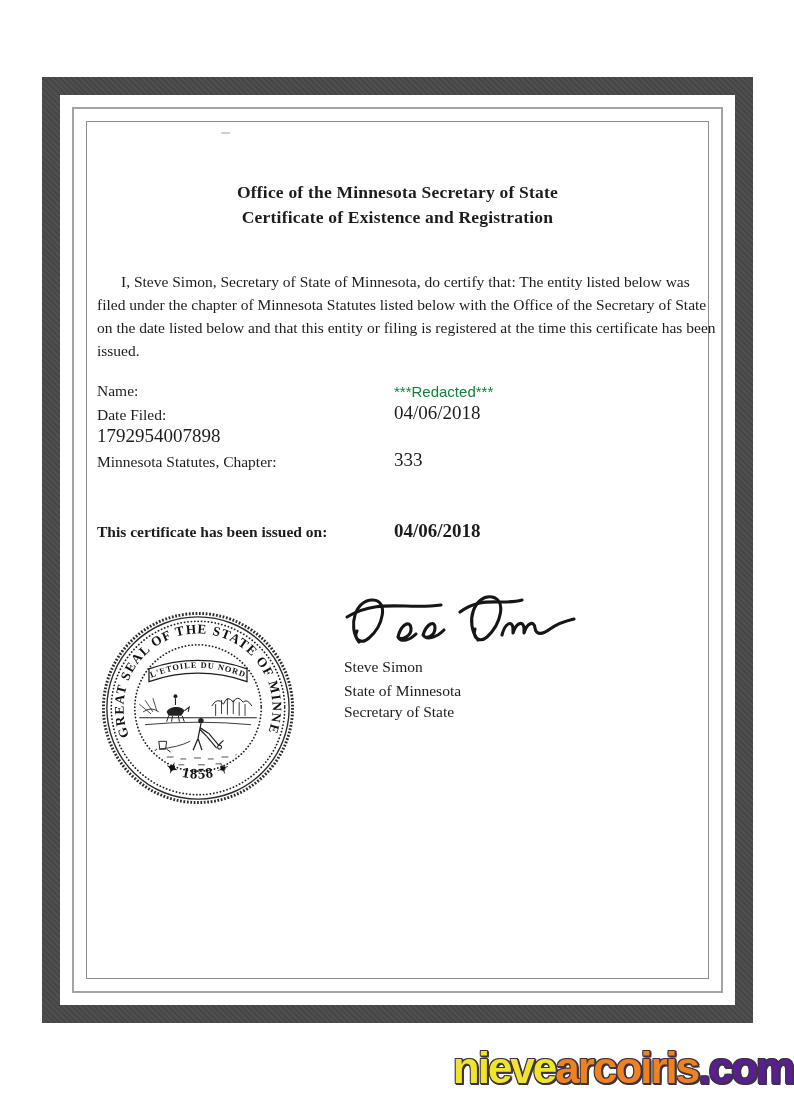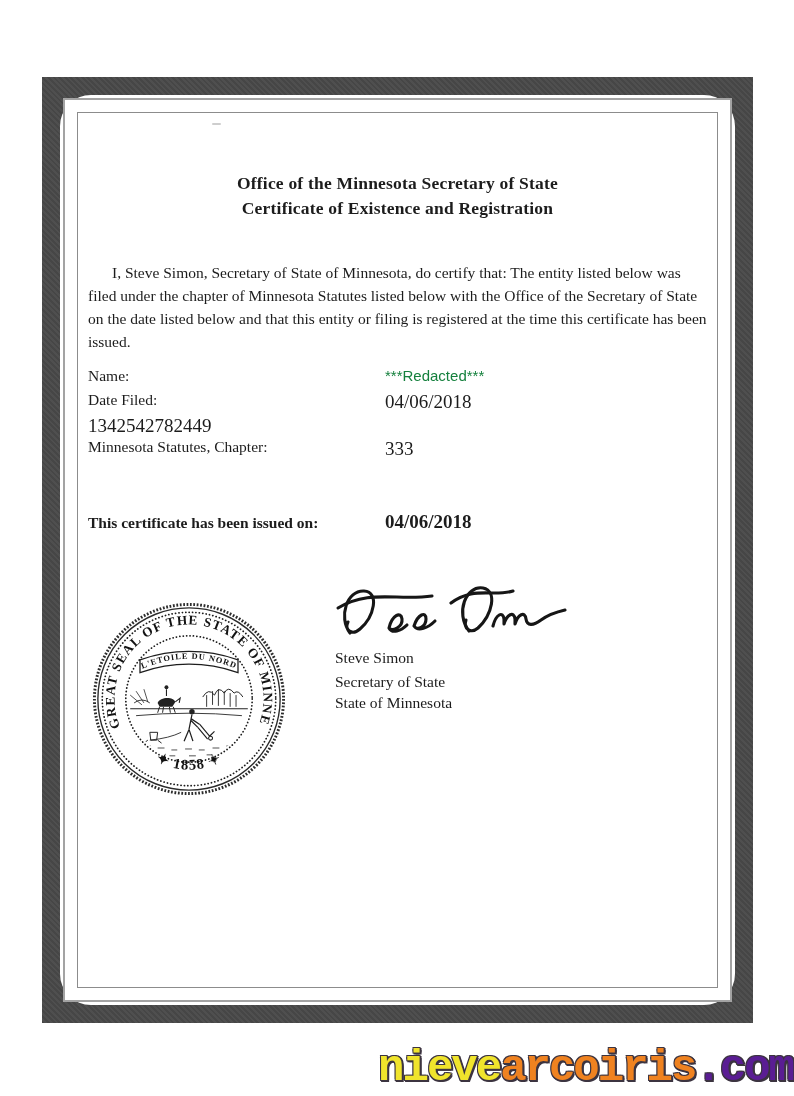--- a/index.html
+++ b/index.html
@@ -13,21 +13,21 @@
   .stage { position: relative; width: 794px; height: 1096px; background: #fff; }
 
   
   .frame {
     position: absolute; left: 42px; top: 77px;
     width: 711px; height: 946px;
     box-sizing: border-box;
     background: repeating-linear-gradient(45deg, #464646 0 2px, #4f4f4f 2px 4px);
     padding: 18px;
   }
-  .frame-gap1 { height: 100%; box-sizing: border-box; background: #fff; padding: 3px; border-radius: 31px; }
+  .frame-gap1 { height: 100%; box-sizing: border-box; background: #fff; padding: 12px; }
   .frame-line1 { height: 100%; box-sizing: border-box; border: 2px solid #a3a3a3; background: #fff; padding: 12px; }
   .frame-line2 { height: 100%; box-sizing: border-box; border: 1px solid #8c8c8c; background: #fff; position: relative; }
 
   .content { position: absolute; inset: 0; }
 
   .tiny-mark {
     position: absolute; left: 134px; top: 10px;
     width: 9px; height: 2px; background: #b9b9b9; border-radius: 2px; opacity: .7;
   }
 
@@ -39,21 +39,21 @@
   }
 
   .paragraph {
     position: absolute; top: 148px; left: 10px; width: 622px;
     font-size: 15.5px; line-height: 23px;
     text-indent: 24px;
     text-align: left;
   }
 
   .fields { position: absolute; top: 254px; left: 10px; right: 6px; }
-  .field-row { display: flex; height: 23.8px; align-items: flex-start; }
+  .field-row { display: flex; height: 23.8px; align-items: flex-end; }
   .field-label { width: 297px; font-size: 15.5px; }
   .field-value { font-size: 19px; }
   .field-value.redacted {
     font-family: "Liberation Sans", sans-serif;
     color: #15803d; font-size: 15px;
   }
 
   .issued-row { display: flex; position: absolute; top: 398px; left: 10px; align-items: baseline; font-weight: bold; }
   .issued-row .field-label { width: 297px; }
 
@@ -66,21 +66,21 @@
   
   .seal-wrap { position: absolute; left: 13px; top: 488px; width: 196px; height: 196px; }
   .seal-wrap svg { width: 196px; height: 196px; display: block; }
   .seal-ring-text { font-family: "Liberation Serif", serif; font-weight: bold; font-size: 13.5px; letter-spacing: 1.2px; fill: #121212; }
   .seal-year-text { font-family: "Liberation Serif", serif; font-weight: bold; font-size: 15px; letter-spacing: 1px; fill: #121212; }
   .seal-banner-text { font-family: "Liberation Serif", serif; font-weight: bold; font-size: 8.5px; letter-spacing: 1px; fill: #121212; }
 
   
   .watermark {
     position: absolute; right: 1px; bottom: 3px;
-    font-family: Liberation Mono, monospace;
+    font-family: Liberation Sans, sans-serif;
     font-weight: bold; font-size: 44px; letter-spacing: -2px;
     white-space: nowrap;
     text-shadow: 2px 2px 0 #3c3440, -1px -1px 0 #3c3440, 1px -1px 0 #3c3440, -1px 1px 0 #3c3440, 2px 0 0 #3c3440, 0 2px 0 #3c3440;
   }
   .wm-yellow { color: #f0e42c; }
   .wm-orange { color: #ef8220; }
   .wm-purple { color: #5a1d93; }
 </style>
 </head>
 <body>
@@ -105,21 +105,21 @@
             <div class="fields">
               <div class="field-row">
                 <div class="field-label">Name:</div>
                 <div class="field-value redacted">***Redacted***</div>
               </div>
               <div class="field-row">
                 <div class="field-label">Date Filed:</div>
                 <div class="field-value">04/06/2018</div>
               </div>
               <div class="field-row">
-                <div class="field-value">1342542782449</div>
+                <div class="field-value">1792954007898</div>
               </div>
               <div class="field-row">
                 <div class="field-label">Minnesota Statutes, Chapter:</div>
                 <div class="field-value">333</div>
               </div>
             </div>
 
             <div class="issued-row">
               <div class="field-label">This certificate has been issued on:</div>
               <div class="field-value">04/06/2018</div>
@@ -132,22 +132,22 @@
                   <path d="M3 27 C34 8 62 20 97 15"></path>
                   <path d="M54 47 C57 34 66 30 67 38 C68 46 57 51 54 47 C57 53 66 50 72 44"></path>
                   <path d="M79 45 C83 33 91 30 91 38 C91 46 82 50 79 45 C83 51 93 47 100 40"></path>
                   <path d="M134 50 C120 32 131 4 148 7 C163 10 157 34 143 47 C136 53 128 48 131 39"></path>
                   <path d="M116 22 C138 5 158 16 178 10"></path>
                   <path d="M158 45 C161 33 168 30 169 38 L169 43 C172 33 179 30 180 38 L180 43 C183 33 190 30 191 38 C192 45 198 45 206 39 C213 34 221 31 230 29"></path>
                 </g>
               </svg>
               <div class="signatory-name">Steve Simon</div>
               <div class="signatory-lines">
+                <div>State of Minnesota</div>
                 <div>Secretary of State</div>
-                <div>State of Minnesota</div>
               </div>
             </div>
 
             <div class="seal-wrap">
               <svg viewBox="0 0 200 200" xmlns="http://www.w3.org/2000/svg" xmlns:xlink="http://www.w3.org/1999/xlink">
                 <defs>
                   <path id="ringPath" d="M 28.6 126 A 76 76 0 1 1 171.4 126"></path>
                   <path id="yearPath" d="M 58.7 159 A 72 72 0 0 0 141.3 159"></path>
                   <path id="bannerPath" d="M 55 68 Q 100 50 145 68"></path>
                   <clipPath id="sceneClip">

